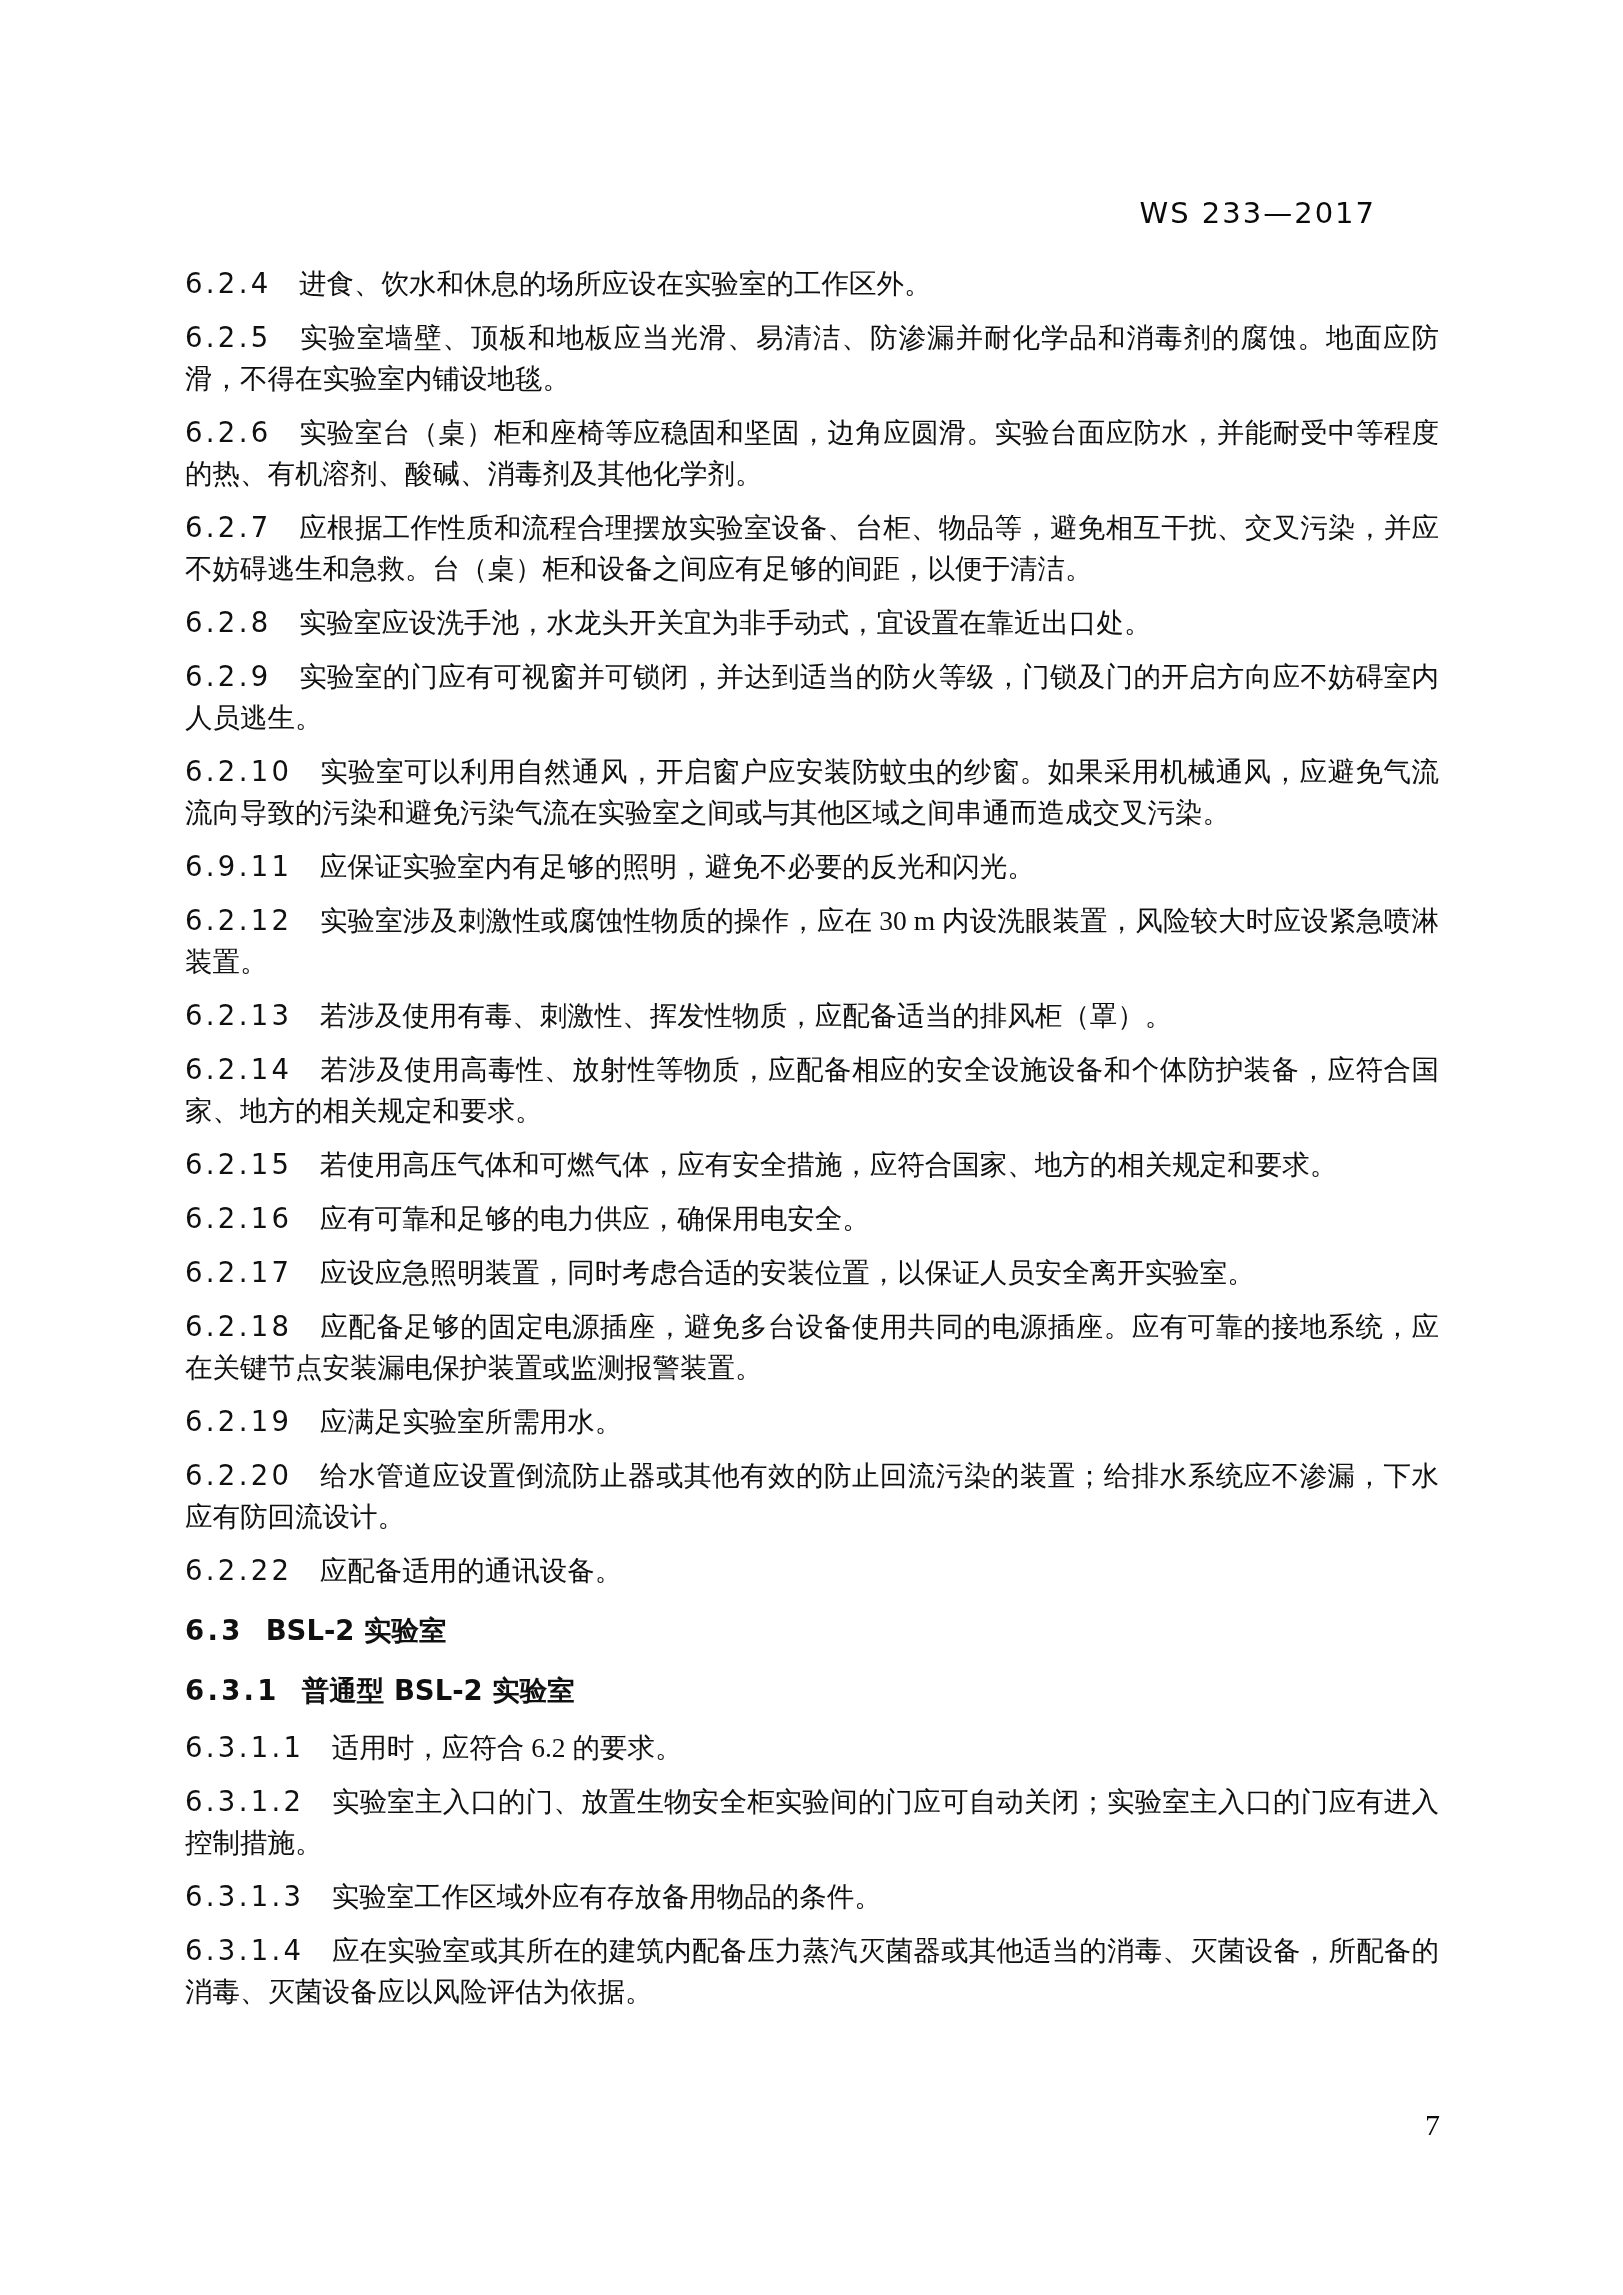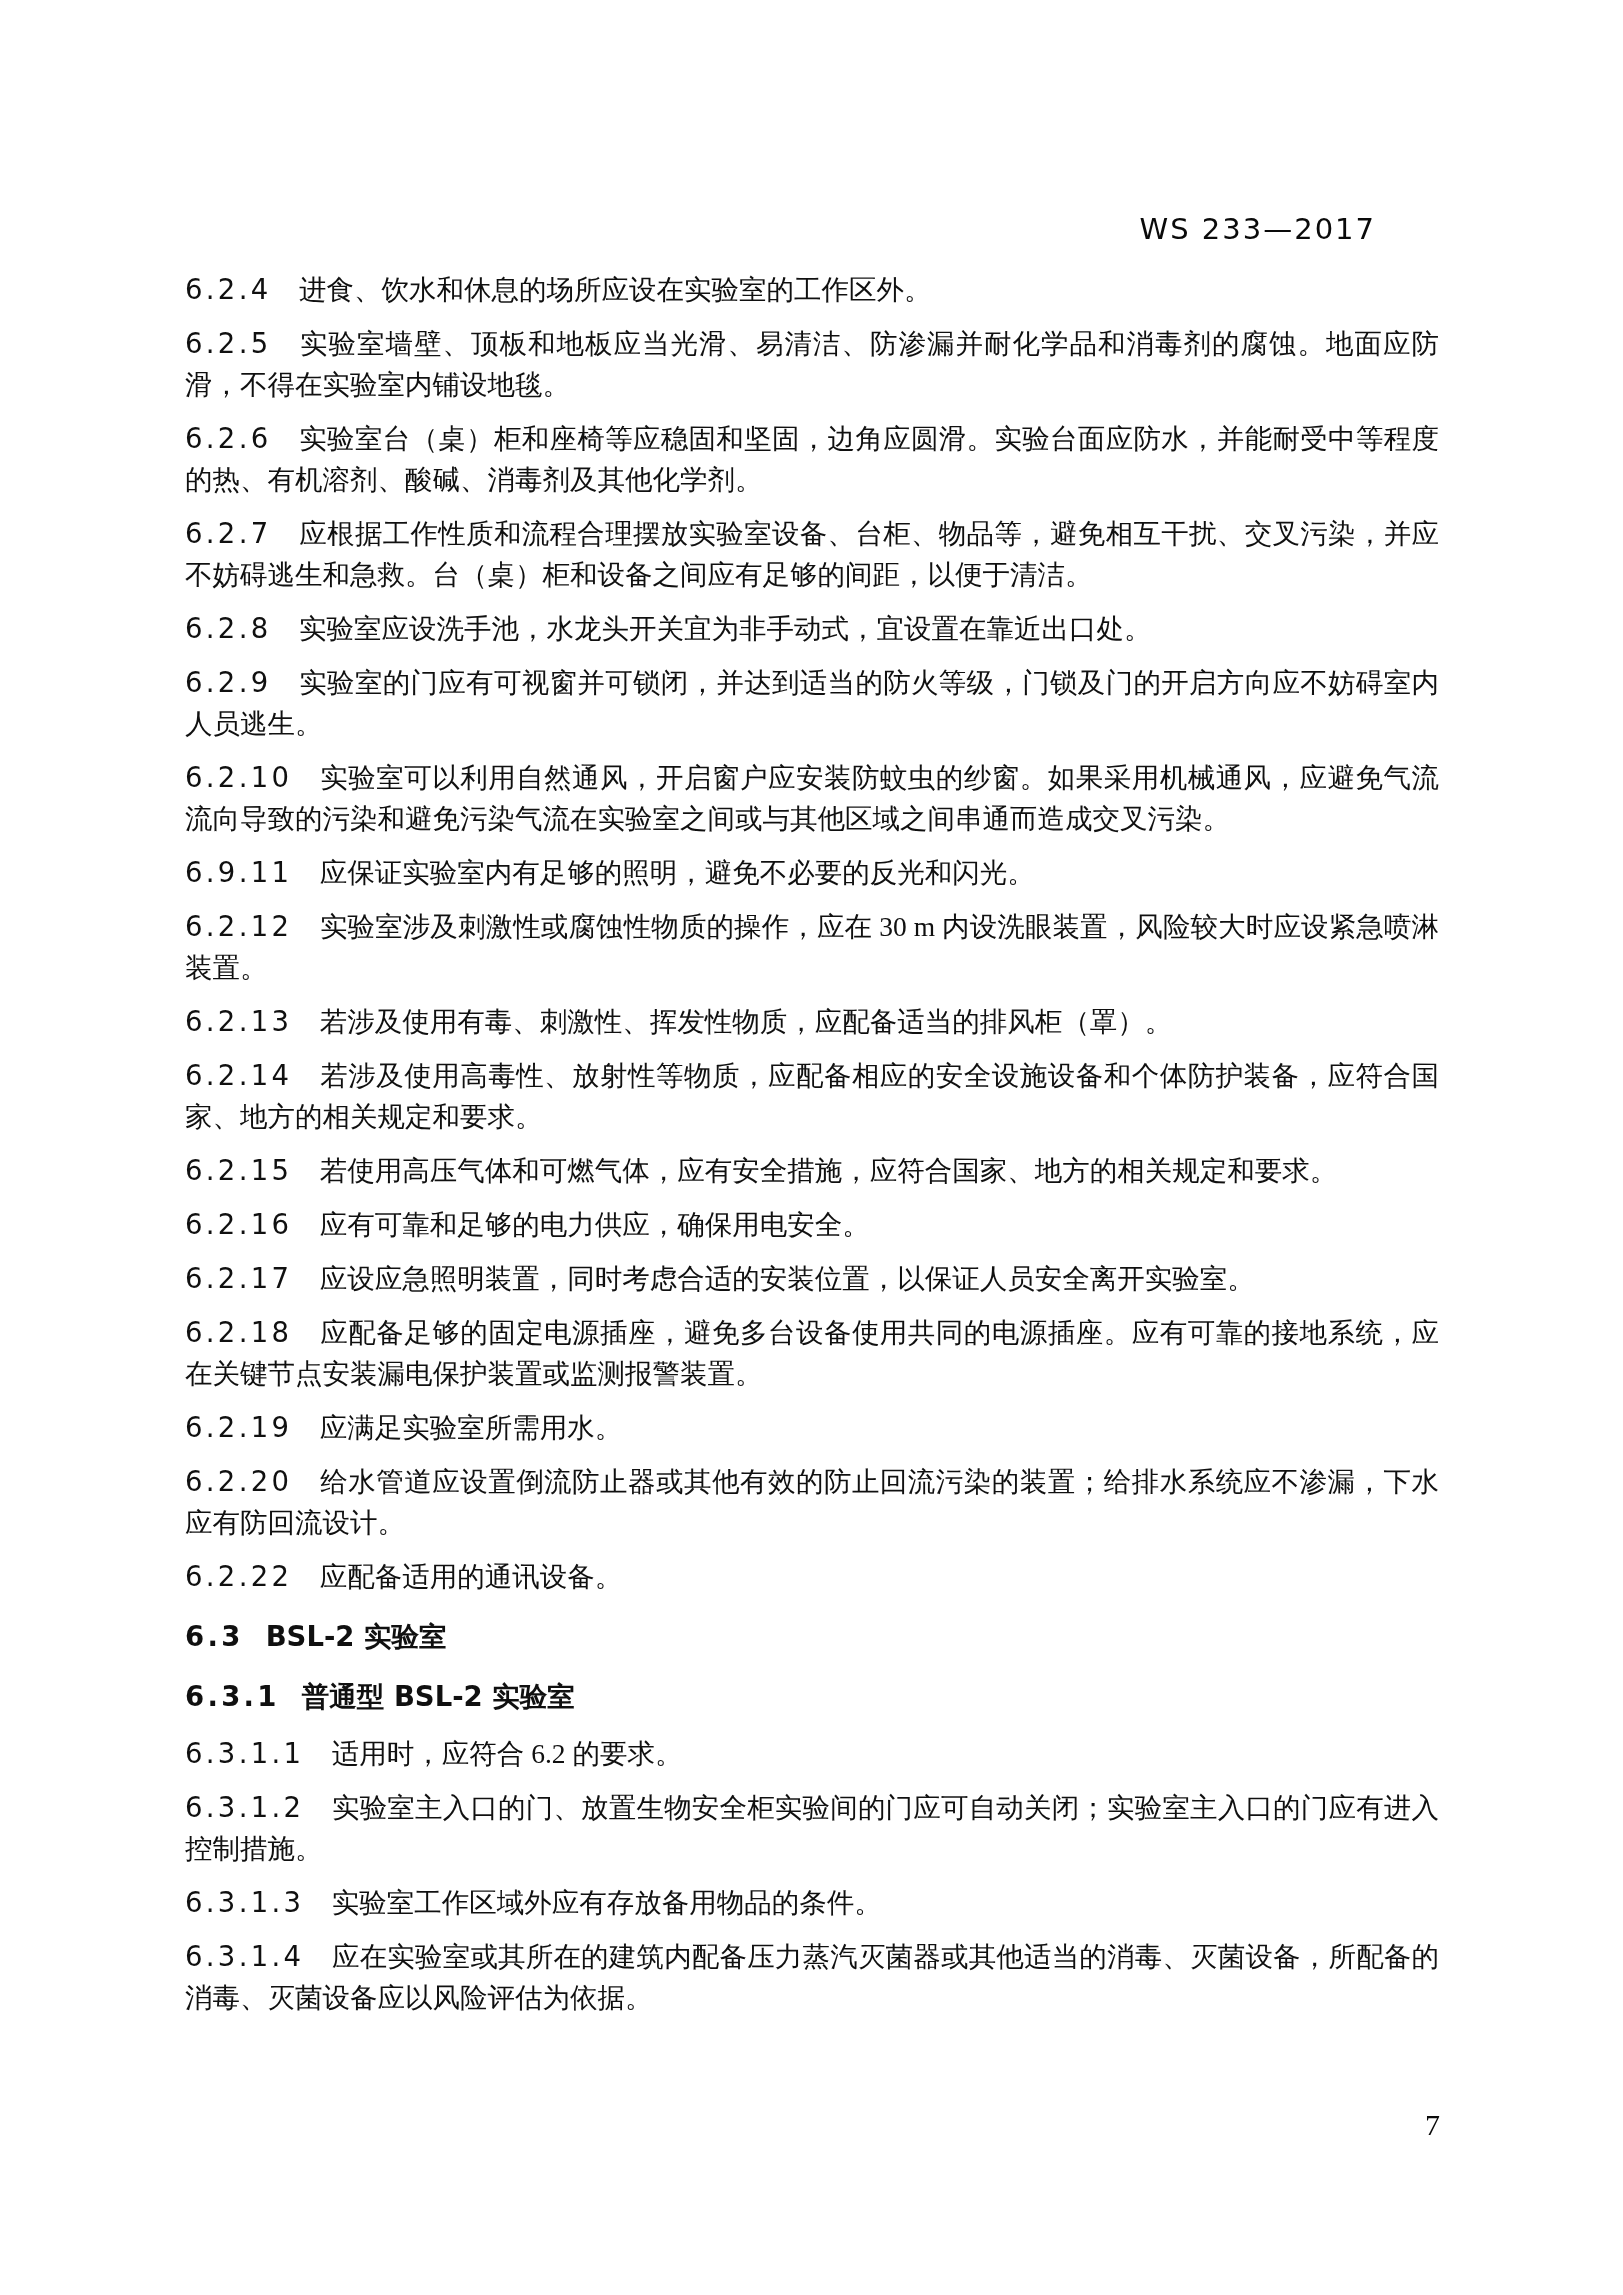--- a/index.html
+++ b/index.html
@@ -8,32 +8,32 @@
     position: relative;
     width: 1623px;
     height: 2295px;
     background: #ffffff;
     color: #111111;
     font-family: "Liberation Serif", "DejaVu Serif", serif;
     overflow: hidden;
   }
   .doc-code {
     position: absolute;
-    top: 212px;
+    top: 196px;
     right: 247px;
     font-family: "DejaVu Sans", "Liberation Sans", sans-serif;
     font-size: 29px;
     letter-spacing: 2px;
     color: #0a0a0a;
     white-space: nowrap;
   }
   .content {
     position: absolute;
     left: 185px;
-    top: 269px;
+    top: 263px;
     width: 1254px;
   }
   p.clause {
     font-size: 27.5px;
     line-height: 41px;
     text-align: justify;
     margin-bottom: 13px;
     color: #101010;
   }
   p.clause:last-child { margin-bottom: 0; }

